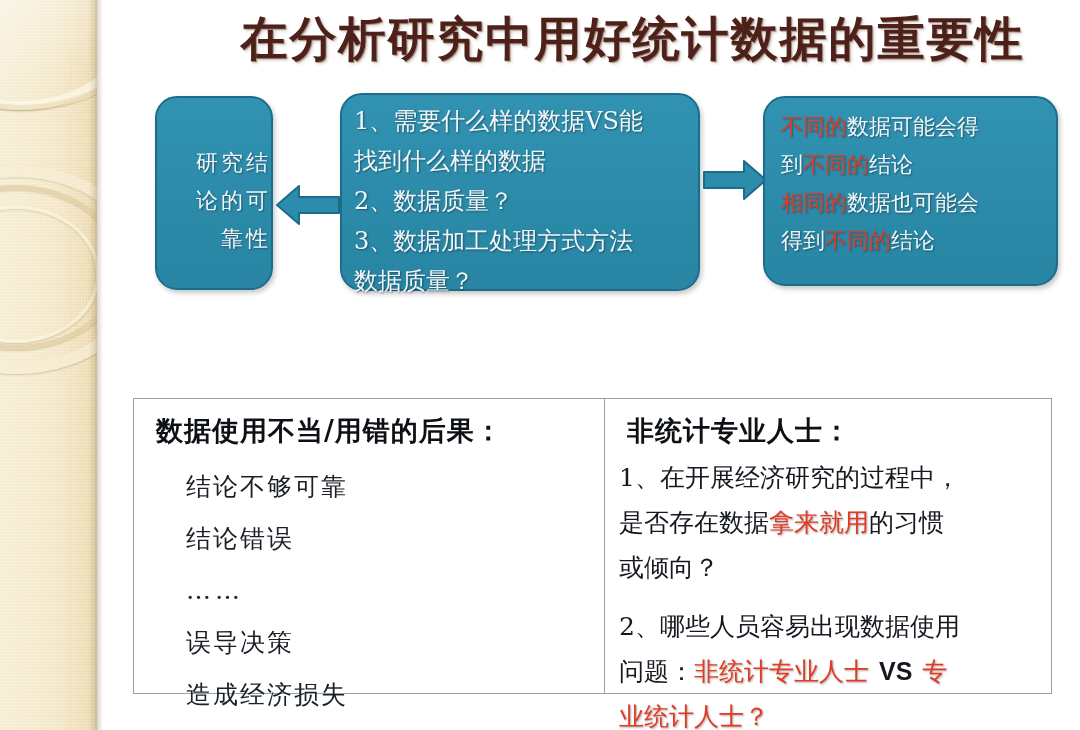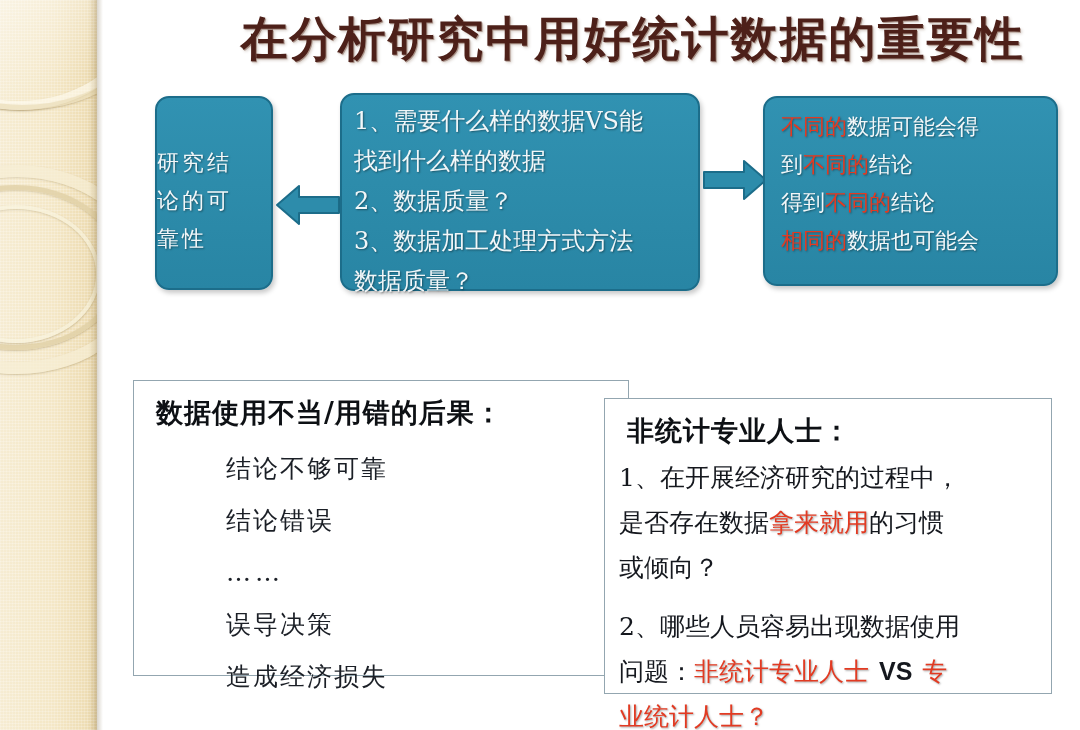--- a/index.html
+++ b/index.html
@@ -61,33 +61,33 @@
     text-shadow:1px 1px 0 rgba(110,70,55,.45), 2px 2px 3px rgba(120,90,70,.30);
     white-space:nowrap;
     padding-left:44px;
   }
 
   
   .teal{
     position:absolute;
     background:linear-gradient(180deg,#3192b2 0%, #2d8cab 45%, #2885a4 100%);
     border:2px solid #1c6d8a;
-    border-radius:14px;
+    border-radius:22px;
     box-shadow:2px 3px 5px rgba(0,0,0,.22);
     color:#f2f7f9;
     font-family:"DejaVu Serif","Liberation Serif",serif;
     box-sizing:border-box;
     text-decoration:underline;
   }
   .teal .txt{ text-shadow:1px 1px 2px rgba(0,0,0,.40); }
 
   #box-left{ left:155px; top:96px; width:118px; height:194px; }
   #box-left .txt{
     position:absolute;left:0;right:0;top:46px;
-    text-align:left;font-size:22px;line-height:38px;letter-spacing:3px;
+    text-align:right;font-size:22px;line-height:38px;letter-spacing:3px;
   }
 
   #box-mid{ left:340px; top:93px; width:360px; height:198px; }
   #box-mid .txt{
     position:absolute;left:12px;right:6px;top:6px;
     font-size:24px;line-height:40px;letter-spacing:0px;
   }
 
   #box-right{ left:763px; top:96px; width:295px; height:190px; }
   #box-right .txt{
@@ -103,33 +103,32 @@
 
   
   .wbox{
     position:absolute;
     background:#ffffff;
     border:1.5px solid #93a6b0;
     box-sizing:border-box;
     font-family:"DejaVu Serif","Liberation Serif",serif;
     color:#14161a;
   }
-  #box-consequences{ left:133px; top:380px; width:496px; height:296px; }
+  #box-consequences{ left:133px; top:398px; width:496px; height:296px; }
   #box-questions   { left:604px; top:398px; width:448px; height:296px; }
 
   .wbox .heading{
     position:absolute;left:22px;top:14px;
     font-size:27px;font-weight:bold;letter-spacing:1px;
     color:#0d1014;
   }
   #box-consequences .list{
     position:absolute;left:52px;top:62px;right:14px;
     font-size:25px;line-height:52px;letter-spacing:2px;
     color:#1b1f26;
-    margin-left:40px;
   }
   #box-consequences .dots{
     font-size:25px;line-height:52px;letter-spacing:4px;color:#1b1f26;
   }
   #box-questions .qlist{
     position:absolute;left:14px;top:56px;right:10px;
     font-size:25px;line-height:45px;
     color:#15181e;
   }
   #box-questions .q{ margin-bottom:14px; }
@@ -182,24 +181,24 @@
 
 <div class="teal" id="box-right">
   <div class="txt">
     <div>
       <span class="red">不同的</span><span>数据可能会得</span>
     </div>
     <div>
       <span>到</span><span class="red">不同的</span><span>结论</span>
     </div>
     <div>
+      <span class="red">相同的</span><span>数据也可能会</span>
+    </div>
+    <div>
       <span>得到</span><span class="red">不同的</span><span>结论</span>
-    </div>
-    <div>
-      <span class="red">相同的</span><span>数据也可能会</span>
     </div>
   </div>
 </div>
 
 <div class="wbox" id="box-consequences">
   <div class="heading">数据使用不当/用错的后果：</div>
   <div class="list">
     <div>结论不够可靠</div>
     <div>结论错误</div>
     <div class="dots">……</div>

